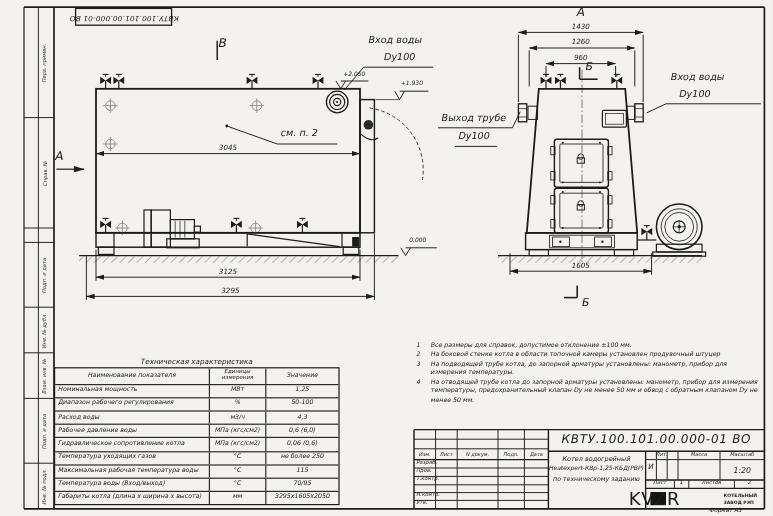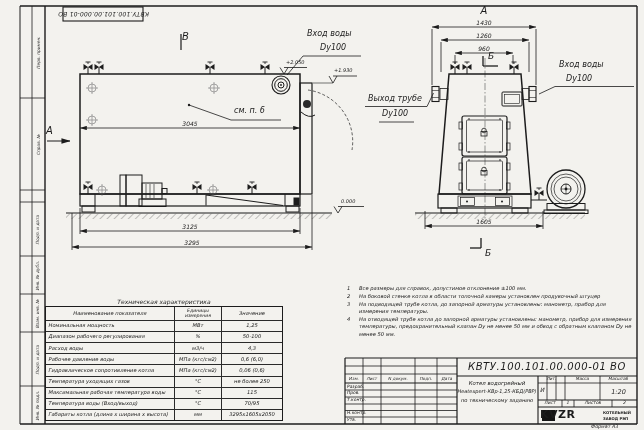--- a/index.html
+++ b/index.html
@@ -312,21 +312,21 @@
 
   <div class="flexc" style="left:63px;top:7px;width:80px;height:14px">
     <span class="stamp-t">КВТУ.100.101.00.000-01 ВО</span>
   </div>
 
   <div class="t" style="left:182px;top:32px;font-size:10px">В</div>
   <div class="t" style="left:46px;top:126px;font-size:10px">А</div>
   <div class="t c" style="left:484px;top:6px;font-size:10px">А</div>
   <div class="t" style="left:488px;top:52px;font-size:9px">Б</div>
   <div class="t" style="left:485px;top:249px;font-size:9px">Б</div>
-  <div class="t" style="left:234px;top:107px;font-size:8px">см. п. 6</div>
+  <div class="t" style="left:234px;top:107px;font-size:8px">см. п. 2</div>
 
   <div class="t" style="left:307px;top:30px;font-size:8px">Вход воды</div>
   <div class="t" style="left:320px;top:44px;font-size:8px">Dy100</div>
   <div class="t" style="left:368px;top:95px;font-size:8px">Выход трубе</div>
   <div class="t" style="left:382px;top:110px;font-size:8px">Dy100</div>
   <div class="t" style="left:559px;top:61px;font-size:8px">Вход воды</div>
   <div class="t" style="left:566px;top:75px;font-size:8px">Dy100</div>
 
   <div class="t" style="left:286px;top:59.5px;font-size:5px">+2.050</div>
   <div class="t" style="left:334px;top:68px;font-size:5px">+1.930</div>
@@ -431,18 +431,18 @@
   <div class="t c" style="left:582.5px;top:377px;font-size:4.2px">Масса</div>
   <div class="t c" style="left:618.5px;top:377px;font-size:4.2px">Масштаб</div>
   <div class="t c" style="left:542.5px;top:387px;font-size:6px">И</div>
   <div class="t c" style="left:618.5px;top:388.5px;font-size:6.5px">1:20</div>
   <div class="t c" style="left:550px;top:401.3px;font-size:4.4px">Лист</div>
   <div class="t c" style="left:568px;top:401.3px;font-size:4.6px">1</div>
   <div class="t c" style="left:593px;top:401.3px;font-size:4.4px">Листов</div>
   <div class="t c" style="left:624.5px;top:401.3px;font-size:4.6px">2</div>
 
   <div class="logo-box" style="left:542px;top:410px;width:13px;height:11px"></div>
-  <div class="t" style="left:540px;top:409px;font-size:11px;font-style:normal;font-weight:bold;letter-spacing:.5px">KVZR</div>
+  <div class="t" style="left:524px;top:409px;font-size:15px;font-style:normal;font-weight:normal;letter-spacing:.5px">KVZR</div>
   <div class="t" style="left:603px;top:411px;font-size:3.8px;font-style:normal;font-weight:bold">КОТЕЛЬНЫЙ</div>
   <div class="t" style="left:603px;top:416.5px;font-size:3.8px;font-style:normal;font-weight:bold">ЗАВОД РЭП</div>
   <div class="t" style="left:591px;top:425.2px;font-size:4.8px">Формат А3</div>
 
 </div>
 
 </body></html>

